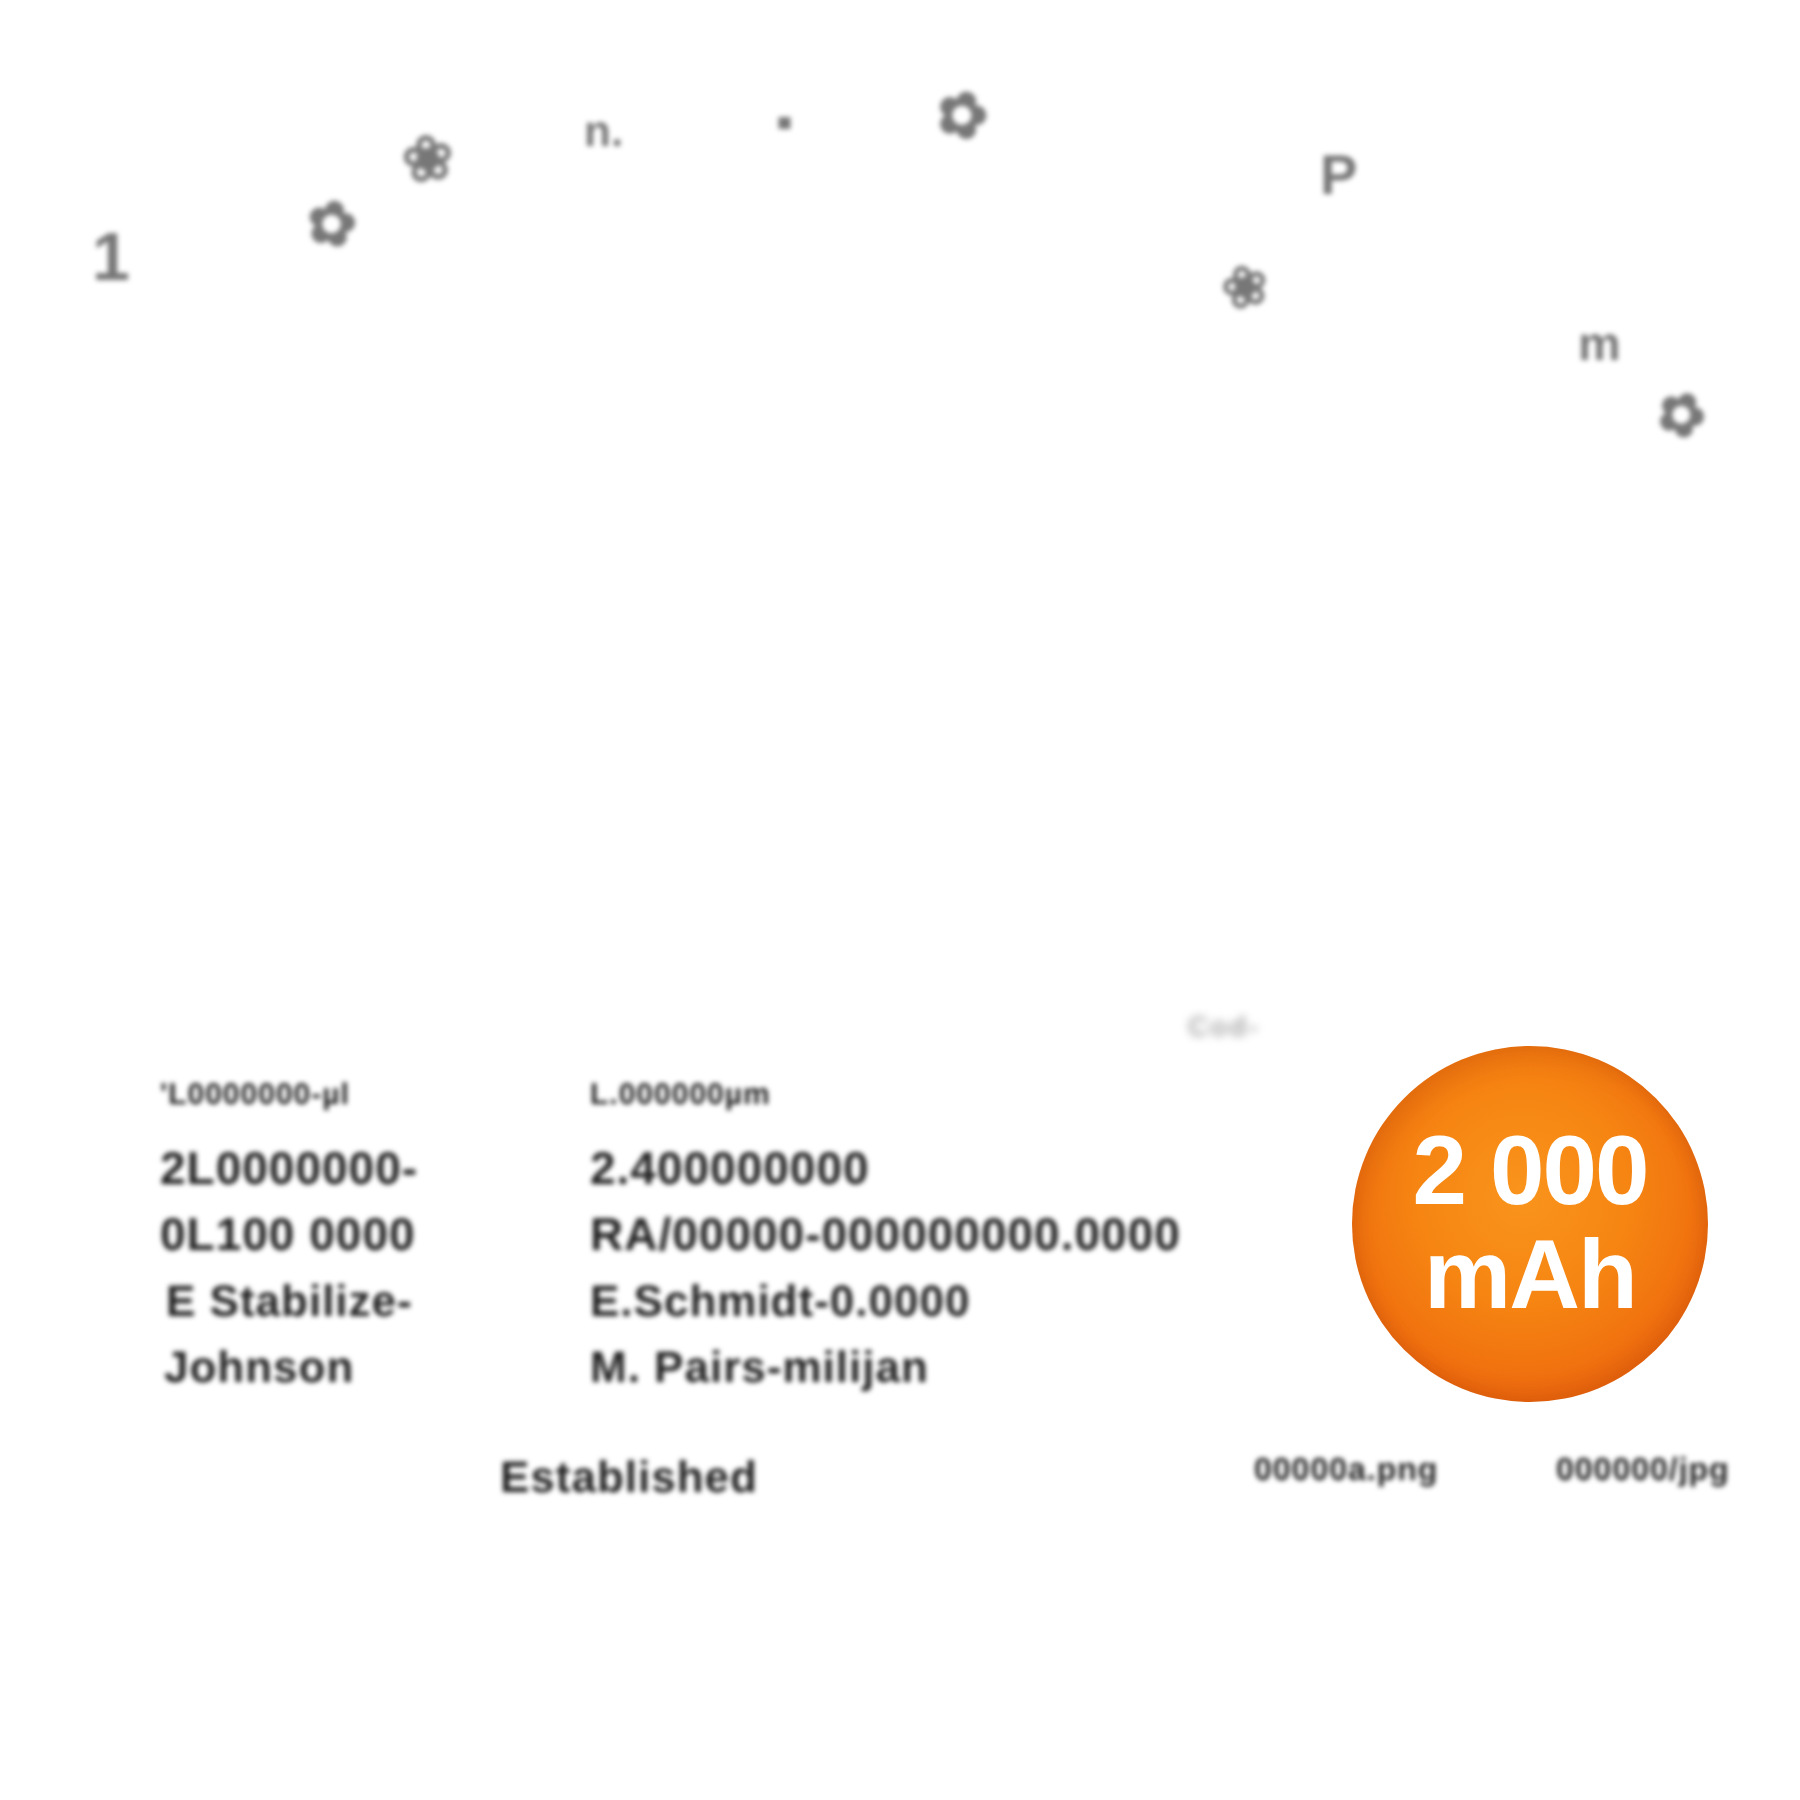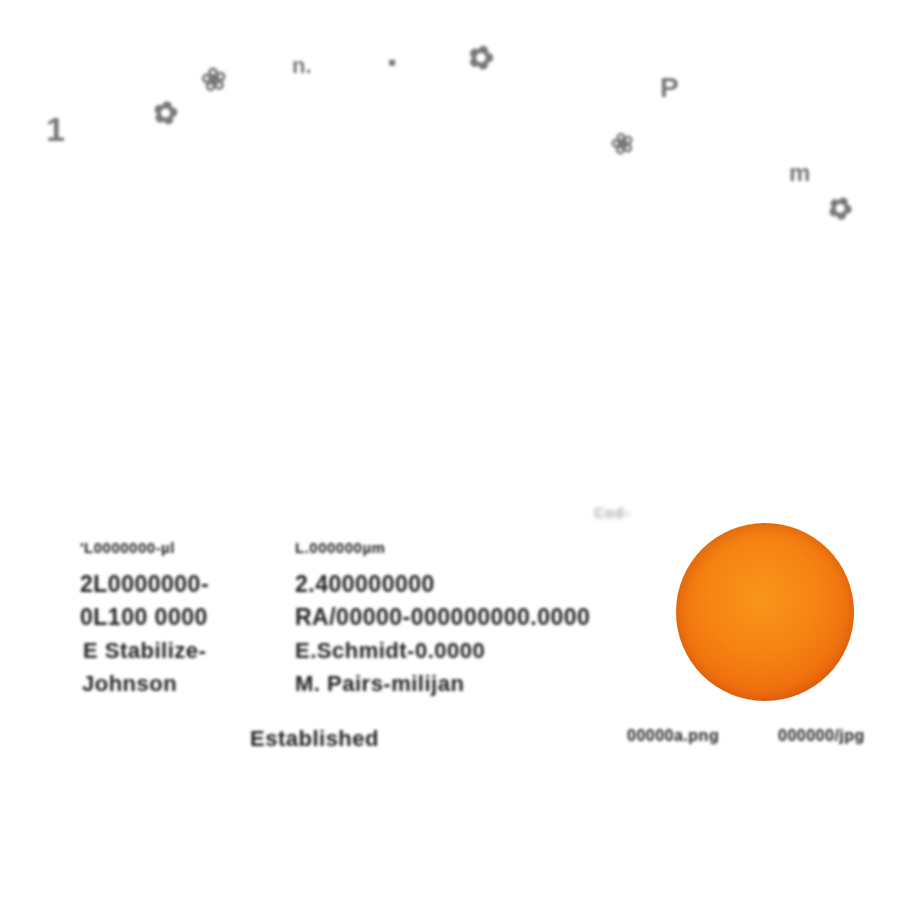--- a/index.html
+++ b/index.html
@@ -78,15 +78,17 @@
     <span class="cell r4r">E.Schmidt-0.0000</span>
     <span class="cell r5l">Johnson</span>
     <span class="cell r5r">M. Pairs-milijan</span>
 
     <span class="cell footer-word">Established</span>
     <span class="cell footer-file-1">00000a.png</span>
     <span class="cell footer-file-2">000000/jpg</span>
   </div>
 
   <div class="badge">
+    <div class="line">2 000</div>
+    <div class="line">mAh</div>
   </div>
 
 </div>
 
 </body></html>

